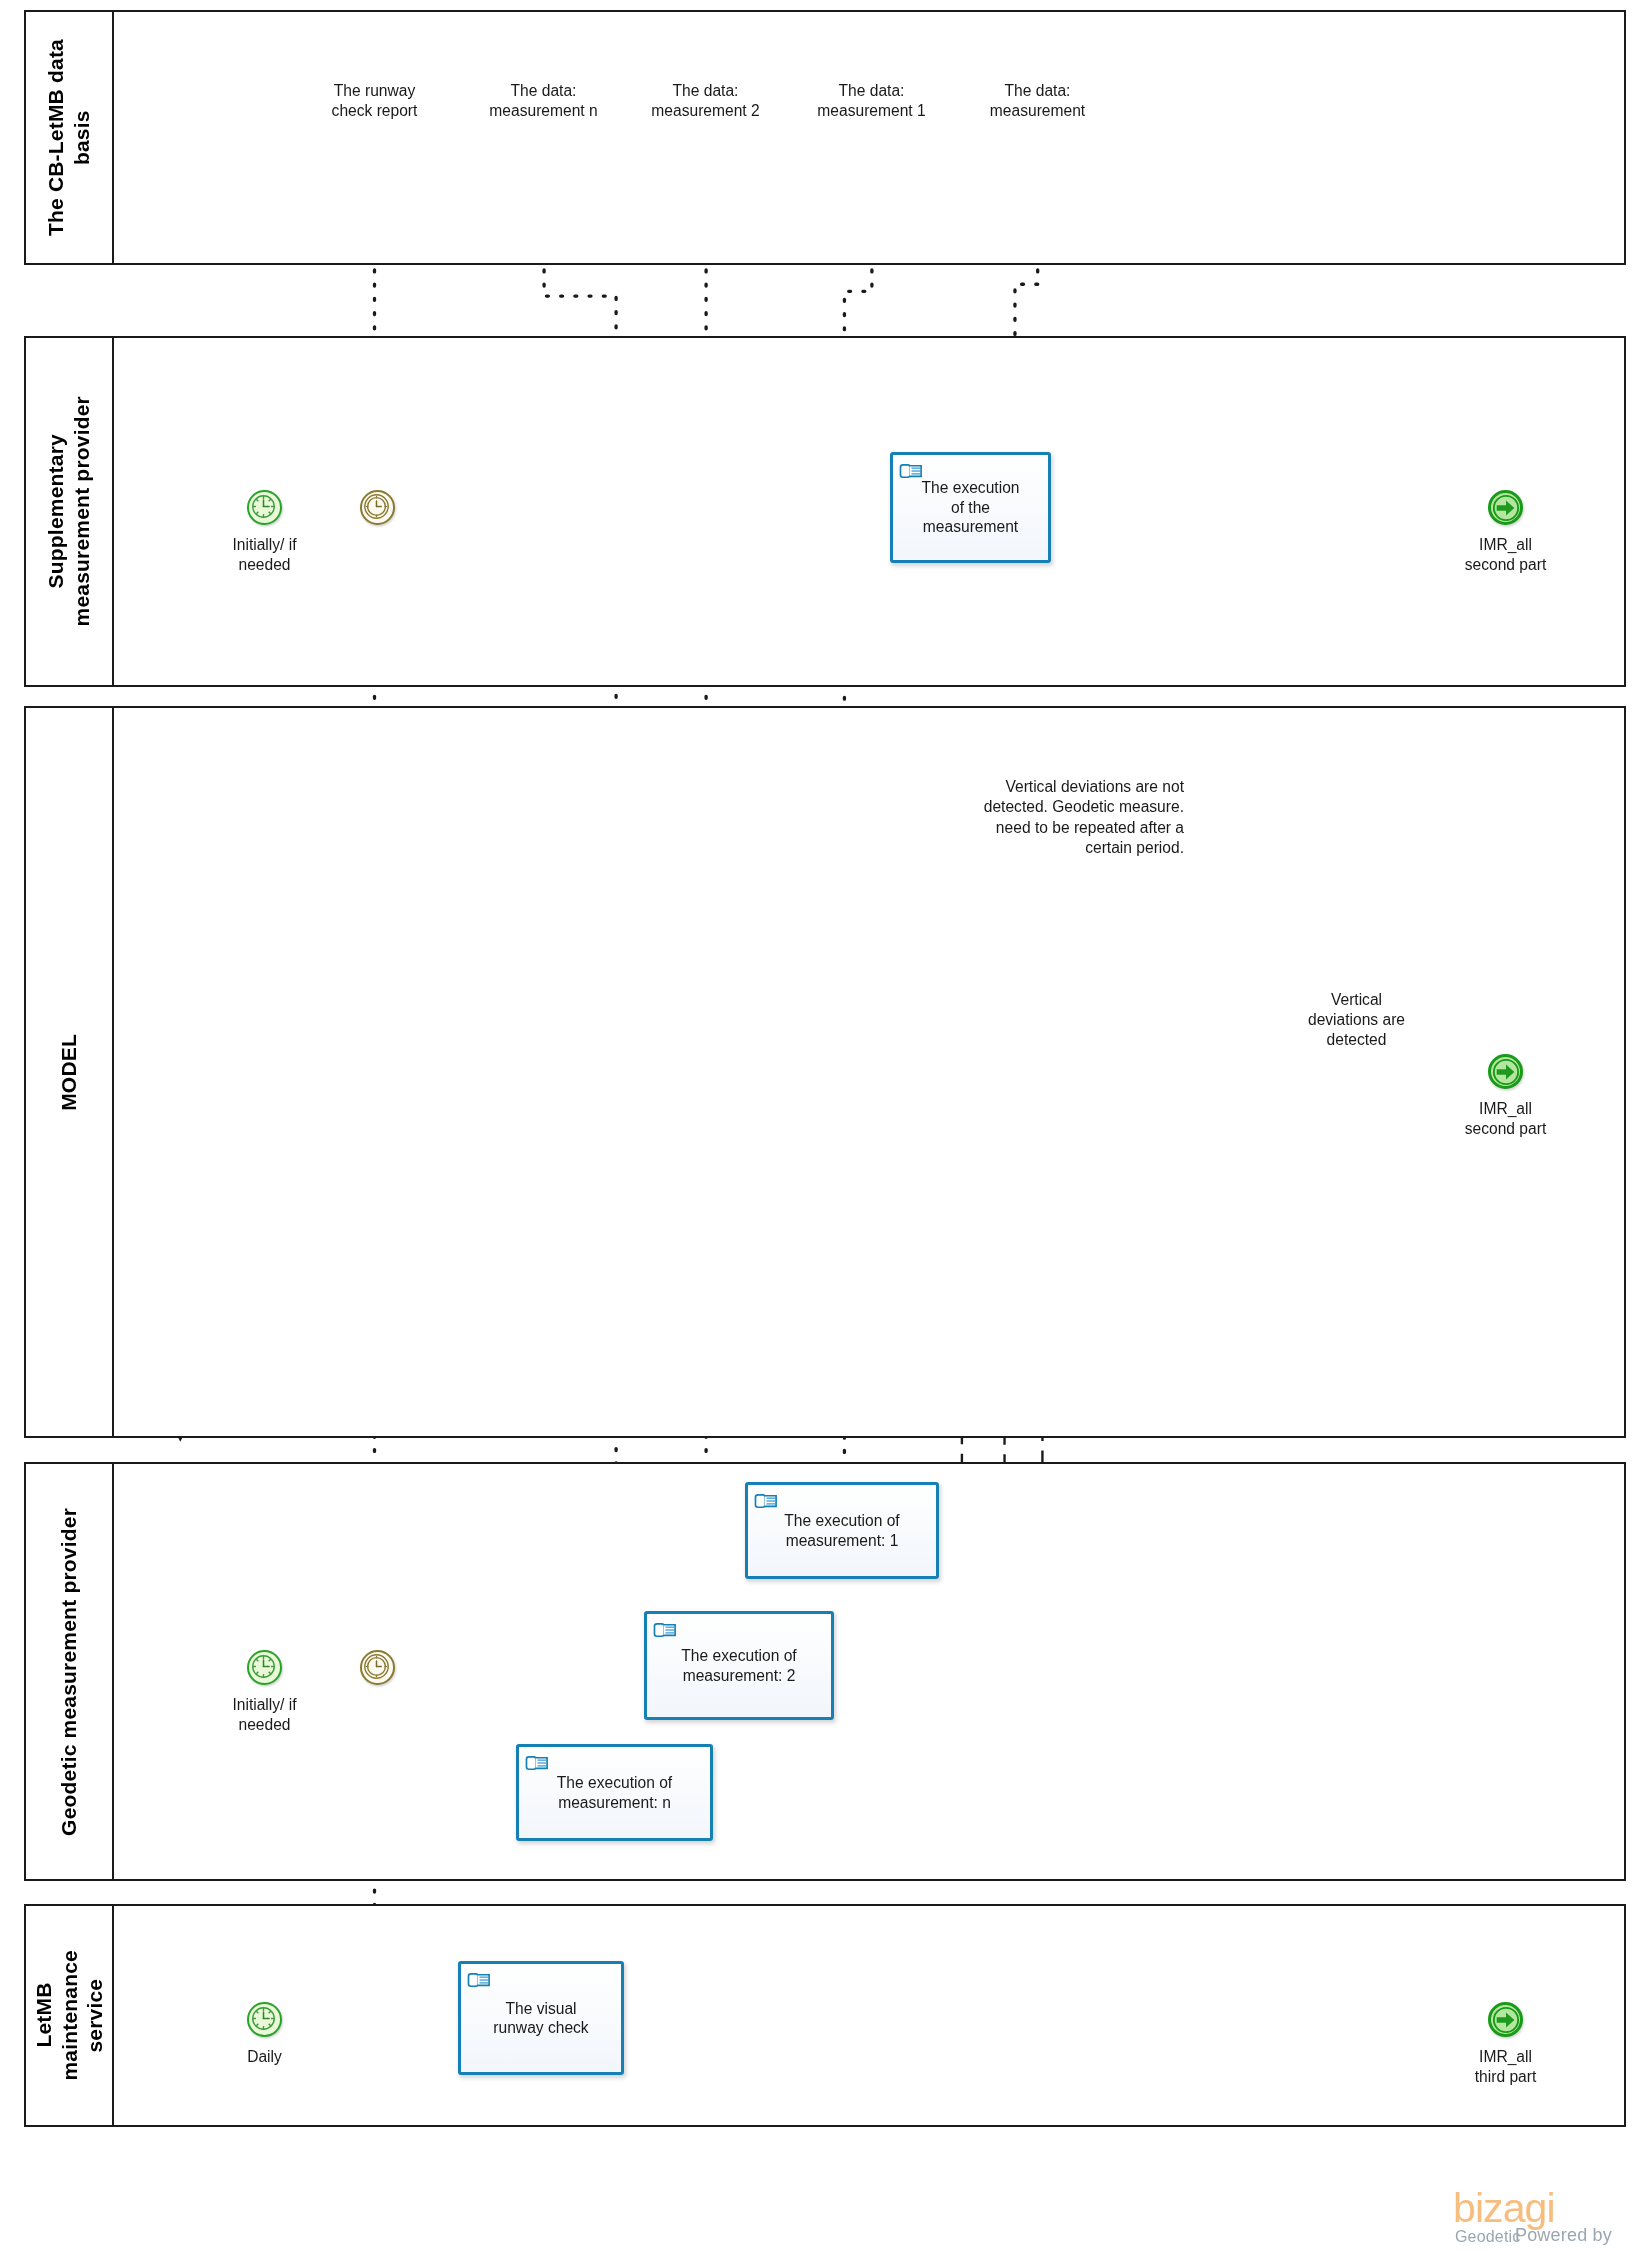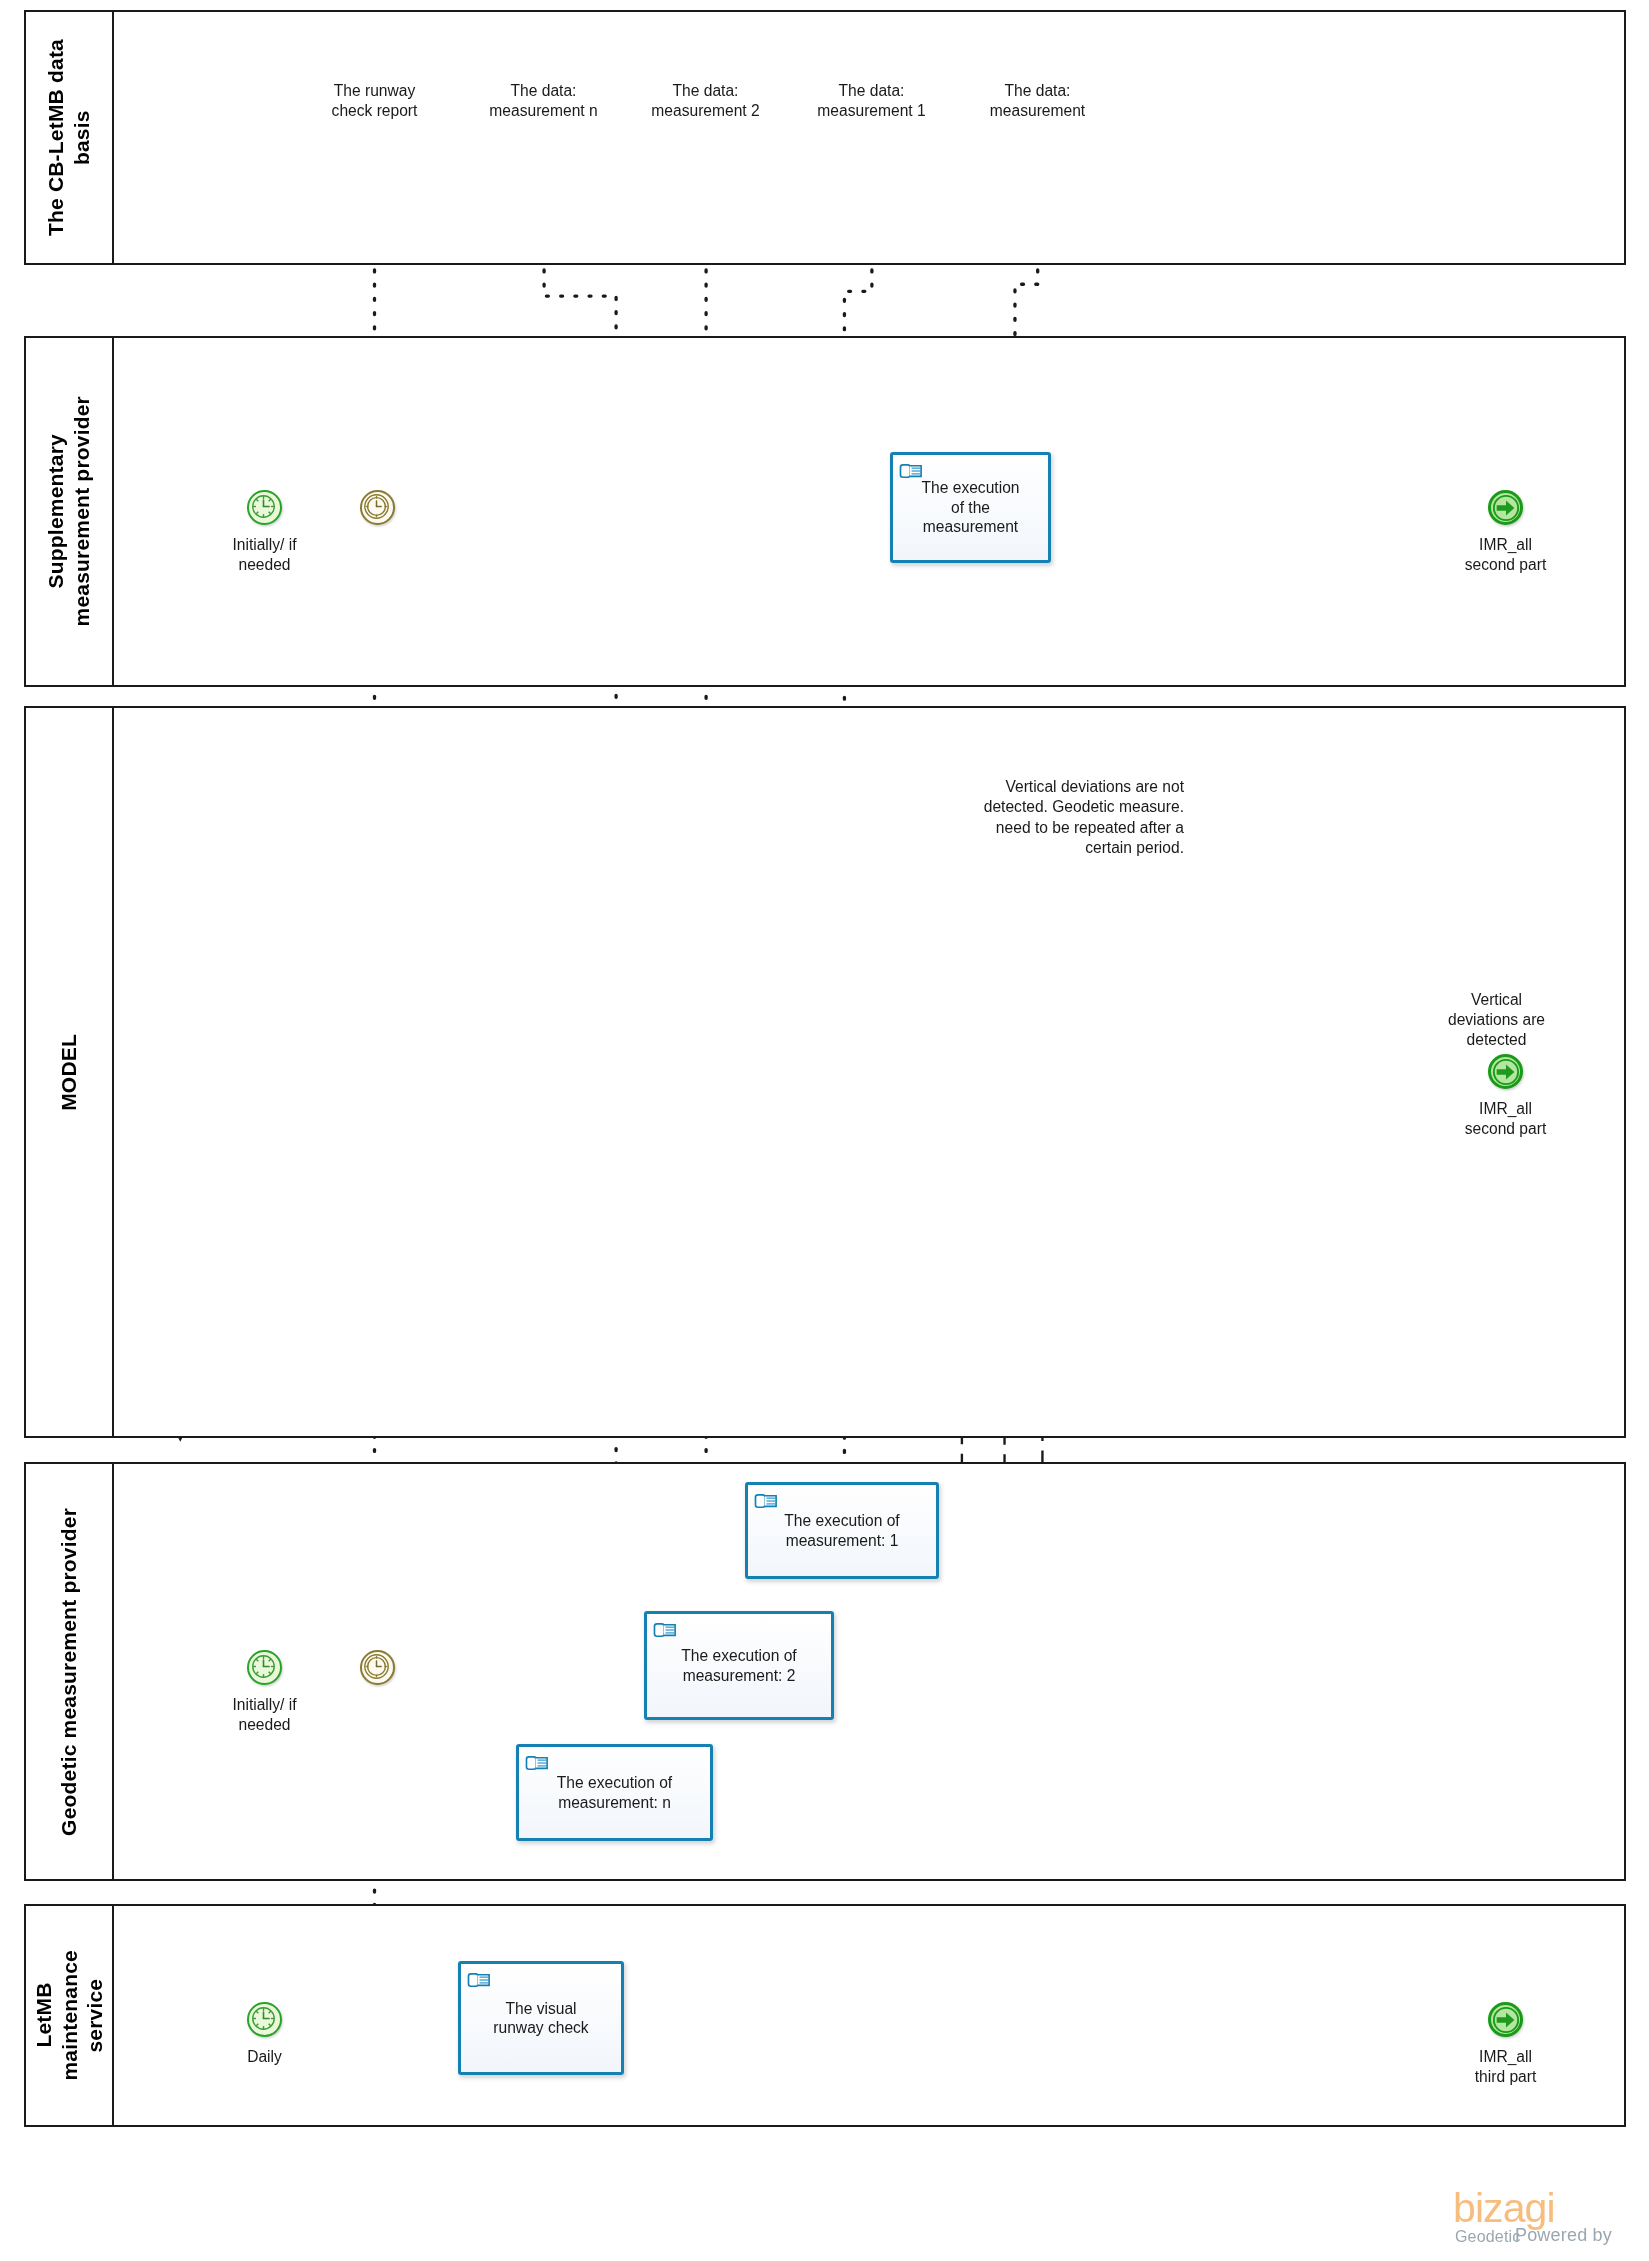--- a/index.html
+++ b/index.html
@@ -427,21 +427,21 @@
   </div>
   <div class="ev-label" style="left:1444px; top:535px;">IMR_all
 second part</div>
 
   <div class="annotation" style="left:900px; top:777px; width:284px;">Vertical deviations are not
 detected. Geodetic measure.
 need to be repeated after a
 certain period.</div>
 
 
-  <div class="flow-label" style="left:1430px; top:990px; width:133px;">Vertical
+  <div class="flow-label" style="left:1290px; top:990px; width:133px;">Vertical
 deviations are
 detected</div>
 
   <div class="event ev-end-link" style="left:1488px; top:1054px;">
     <svg width="28" height="28" viewBox="0 0 60 60" style="margin:0.5px 0 0 0.5px;">
       <circle cx="30" cy="30" r="26" fill="none" stroke="#199a19" stroke-width="4"></circle>
       <path d="M10,24 L30,24 L30,14 L48,30 L30,46 L30,36 L10,36 Z" fill="#1f9a1f"></path>
     </svg>
   </div>
   <div class="ev-label" style="left:1444px; top:1099px;">IMR_all

